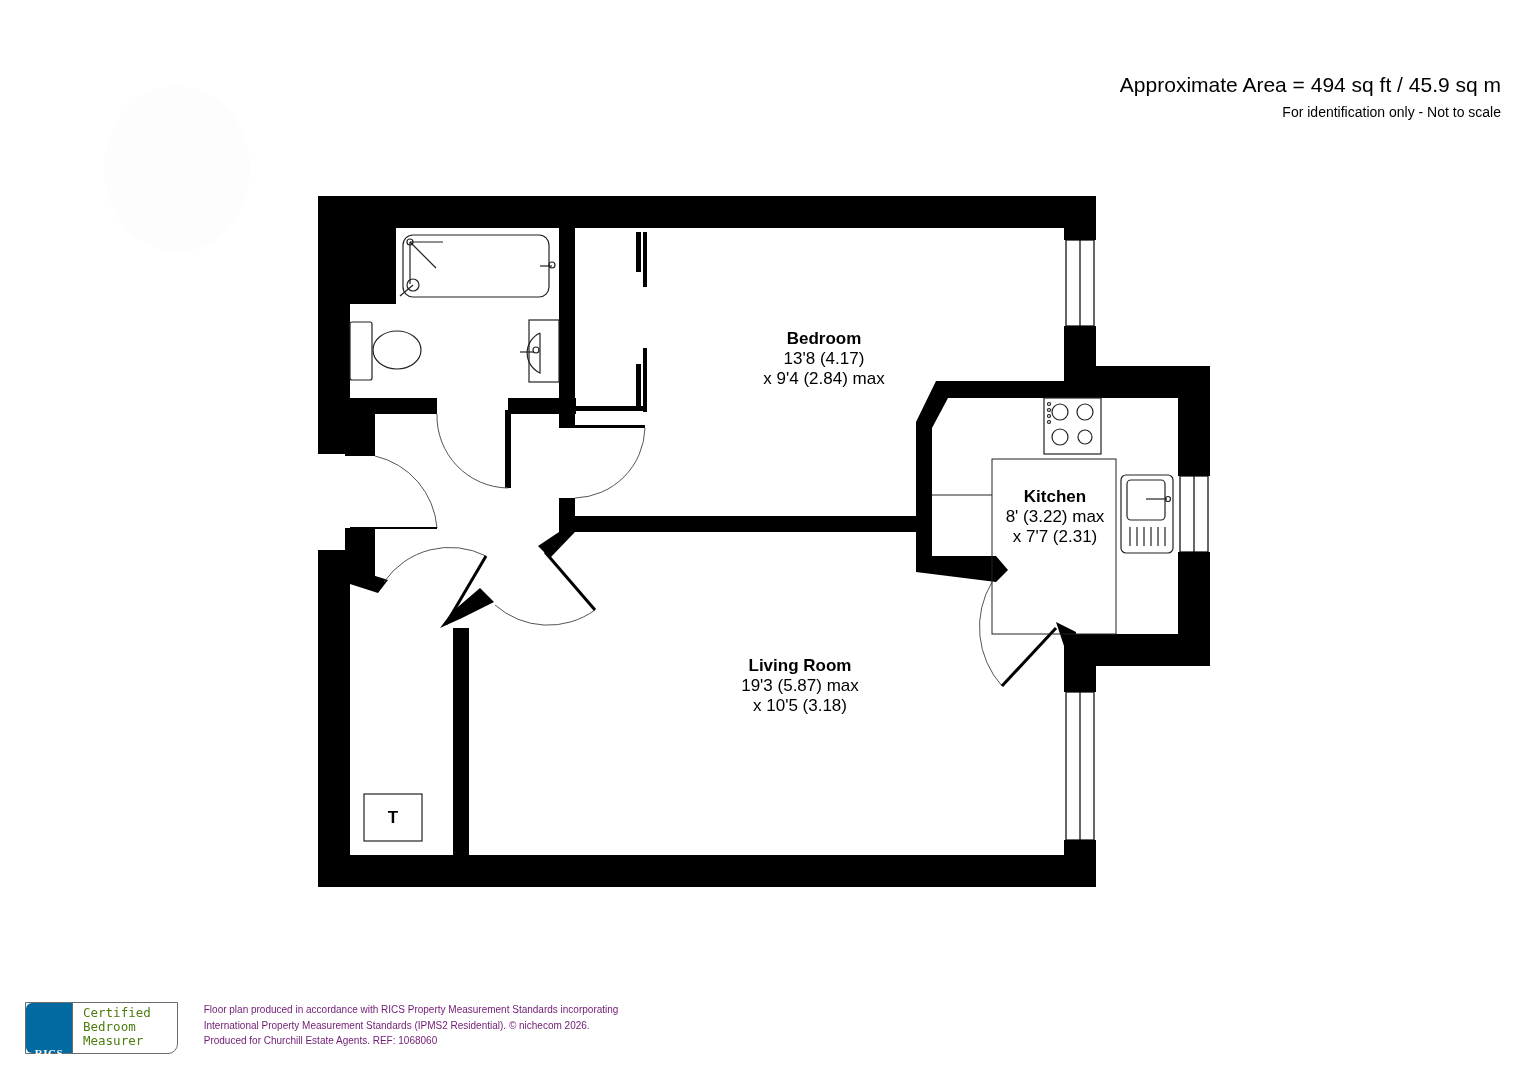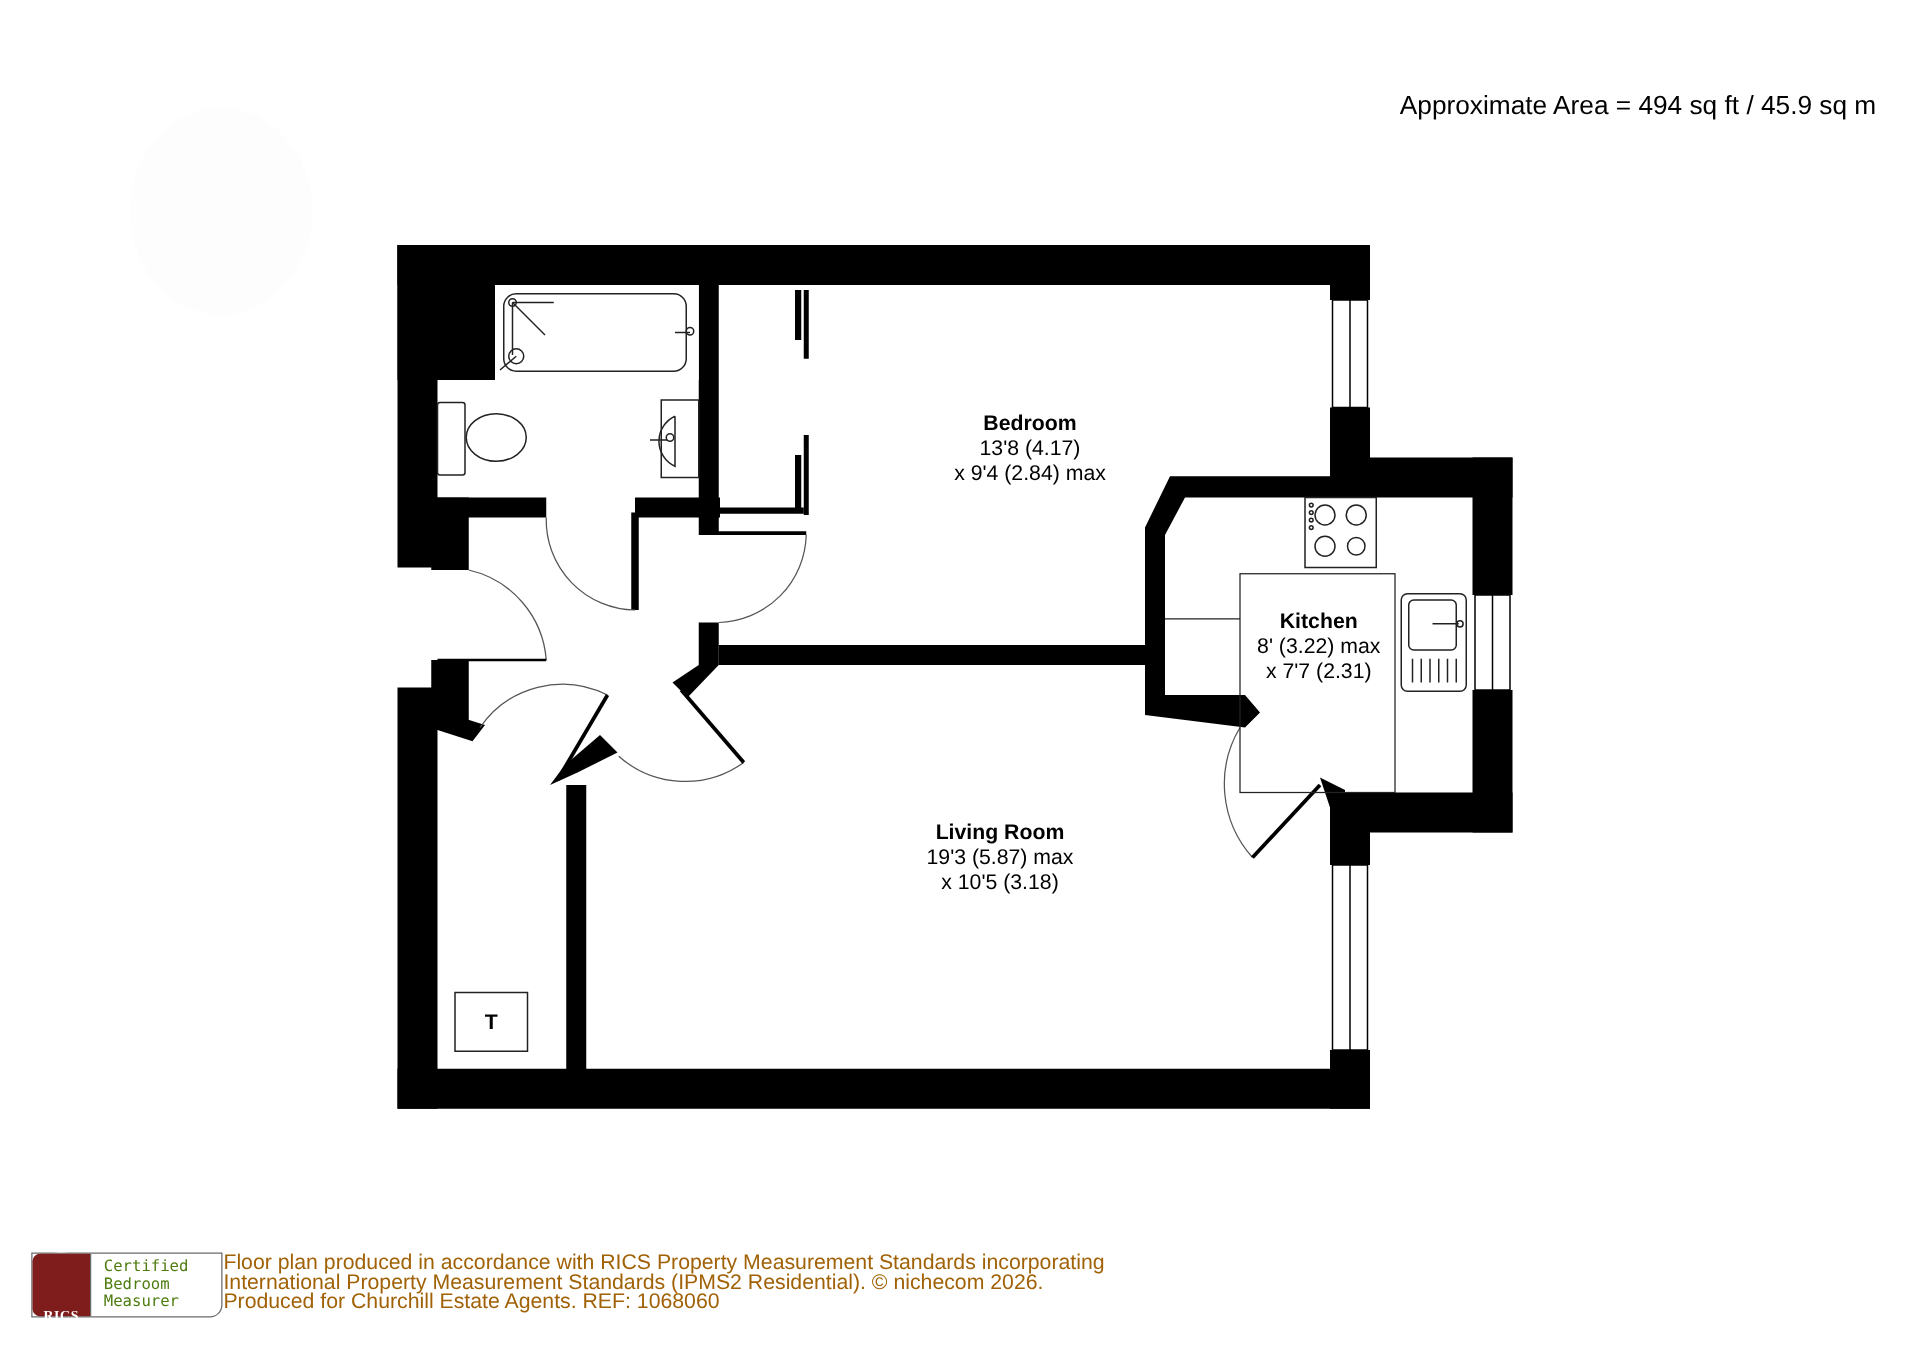--- a/index.html
+++ b/index.html
@@ -6,33 +6,34 @@
     body { width: 1527px; height: 1080px; position: relative; overflow: hidden; font-family: "Liberation Sans", sans-serif; color: #000; }
     .header { position: absolute; right: 26px; top: 72px; text-align: right; }
     .area { font-size: 21px; line-height: 26px; }
     .note { font-size: 14px; line-height: 20px; margin-top: 4px; }
     .ghost { position: absolute; left: 104px; top: 86px; width: 146px; height: 166px; border-radius: 50%; background: #fdfdfd; }
     svg.plan { position: absolute; left: 0; top: 0; }
     .room-label { position: absolute; text-align: center; font-size: 17px; line-height: 20px; transform: translateX(-50%); white-space: nowrap; }
     .room-label .name { font-weight: bold; }
     .footer { position: absolute; left: 25px; top: 1002px; height: 52px; display: flex; align-items: flex-start; }
     .rics-badge { display: flex; height: 50px; border: 1.5px solid #6b6b6b; border-radius: 0 0 10px 0; background: #fff; }
-    .rics-logo { width: 46px; background: #7f1d1d; color: #fff; display: flex; flex-direction: column; align-items: center; justify-content: center; border-radius: 6px 0 0 6px; gap: 42px; }
+    .rics-logo { width: 46px; background: #0369a1; color: #fff; display: flex; flex-direction: column; align-items: center; justify-content: center; border-radius: 6px 0 0 6px; gap: 42px; }
     .rics-logo .crest { width: 18px; height: 18px; border-radius: 50%; border: 2px solid #fff; margin-bottom: 3px; }
     .rics-logo .rics-text { font-family: "Liberation Serif", serif; font-weight: bold; font-size: 11px; letter-spacing: 0.5px; }
     .rics-cert { padding: 3px 26px 0 10px; font-family: "DejaVu Sans Mono", monospace; font-weight: normal; font-size: 12.5px; line-height: 14px; color: #4d7c0f; border-left: 1.5px solid #6b6b6b; }
-    .footer-text { margin-left: 1px; font-size: 17px; line-height: 15.5px; color: #a16207; }
+    .footer-text { margin-left: 26px; font-size: 10px; line-height: 15.5px; color: #701a75; }
   </style>
 </head>
 <body>
 
 <div class="ghost"></div>
 
 <div class="header">
   <div class="area">Approximate Area = 494 sq ft / 45.9 sq m</div>
+  <div class="note">For identification only - Not to scale</div>
 </div>
 
 <svg class="plan" width="1527" height="1080" viewBox="0 0 1527 1080">
 
   <g fill="#000">
 
     <rect x="318" y="196" width="778" height="32"></rect>
 
     <rect x="318" y="196" width="78" height="108"></rect>
     <rect x="318" y="196" width="32" height="258"></rect>

